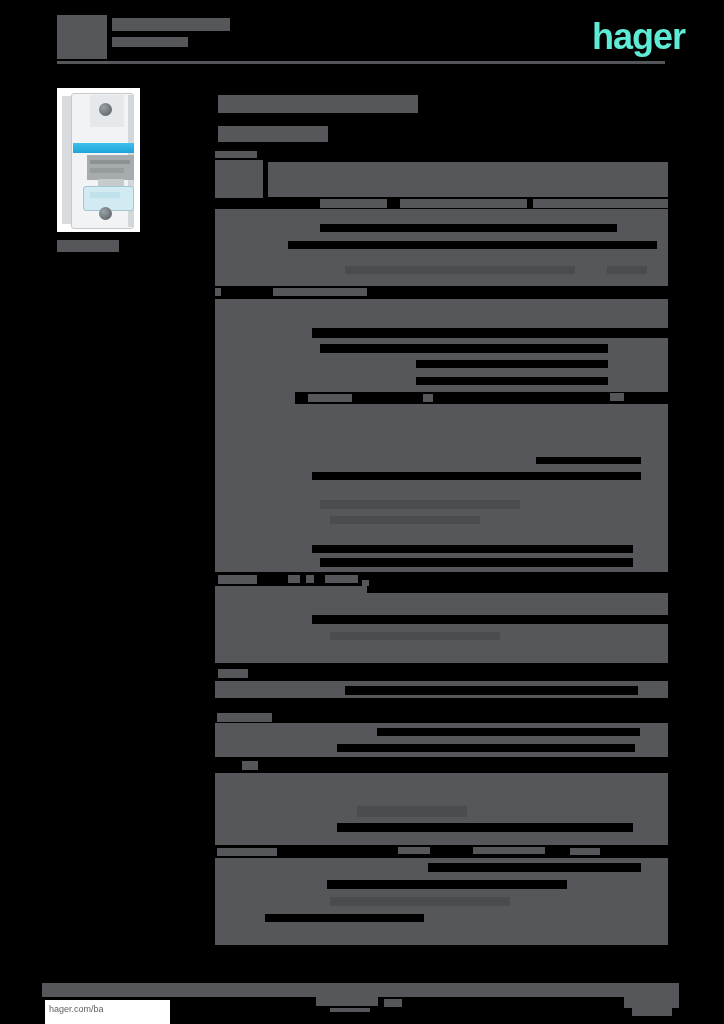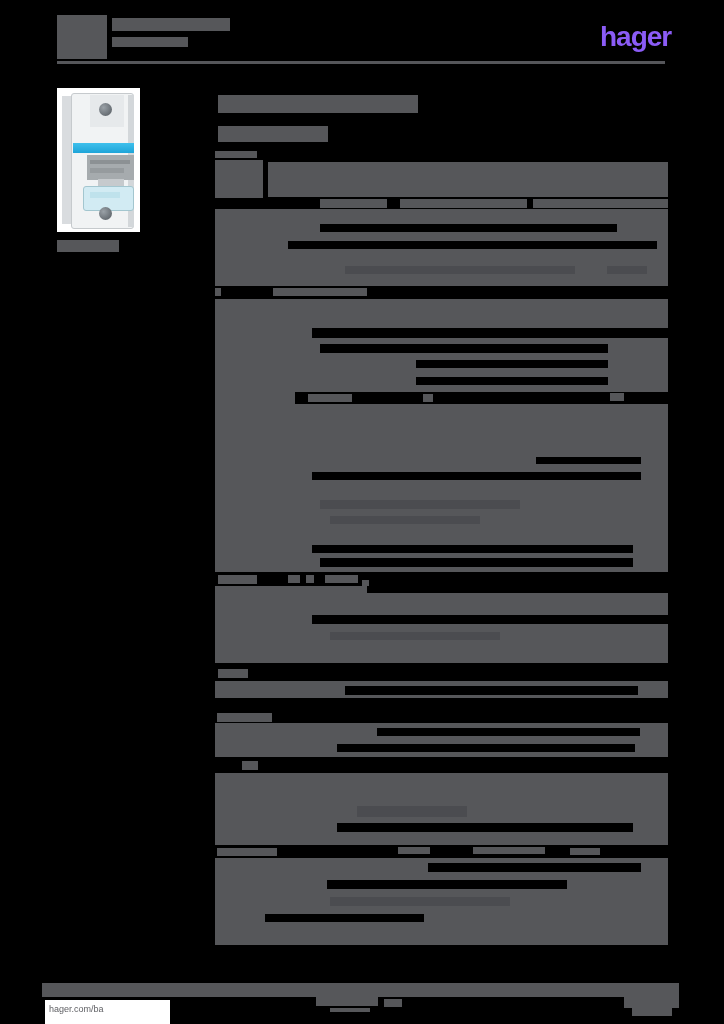--- a/index.html
+++ b/index.html
@@ -5,22 +5,22 @@
   html,body{margin:0;padding:0;background:#000;}
   .page{position:relative;width:724px;height:1024px;background:#000;overflow:hidden;
         font-family:"Liberation Sans", sans-serif;}
   
   .r{position:absolute;background:#56575a;}      
   .b{position:absolute;background:#56575a;}      
   .k{position:absolute;background:#000;}         
   .d{position:absolute;background:#4b4c50;}      
   .sep{position:absolute;background:#55565a;}    
   .logo{position:absolute;left:592px;top:22px;width:80px;height:32px;
-        color:#8b5cf6;font-weight:bold;font-size:28px;letter-spacing:-1px;
-        font-family:"Liberation Sans",sans-serif;line-height:30px;margin-left:8px;}
+        color:#5eead4;font-weight:bold;font-size:36px;letter-spacing:-1px;
+        font-family:"Liberation Sans",sans-serif;line-height:30px;}
   
   .photo{position:absolute;left:57px;top:88px;width:83px;height:144px;background:#fff;}
   .din{position:absolute;left:62px;top:96px;width:9px;height:128px;background:#d9dcdf;}
   .mcb-body{position:absolute;left:71px;top:93px;width:63px;height:136px;background:#f1f3f4;
             border:1px solid #c6cacd;border-radius:3px;box-sizing:border-box;}
   .mcb-shadow{position:absolute;left:128px;top:95px;width:6px;height:132px;background:#d3d7da;}
   .mcb-tab{position:absolute;left:90px;top:95px;width:34px;height:32px;background:#e6e9eb;}
   .screw{position:absolute;width:13px;height:13px;border-radius:50%;
          background:radial-gradient(circle at 35% 35%, #9aa1a7, #52585e);}
   .mcb-band{position:absolute;left:73px;top:143px;width:61px;height:10px;

